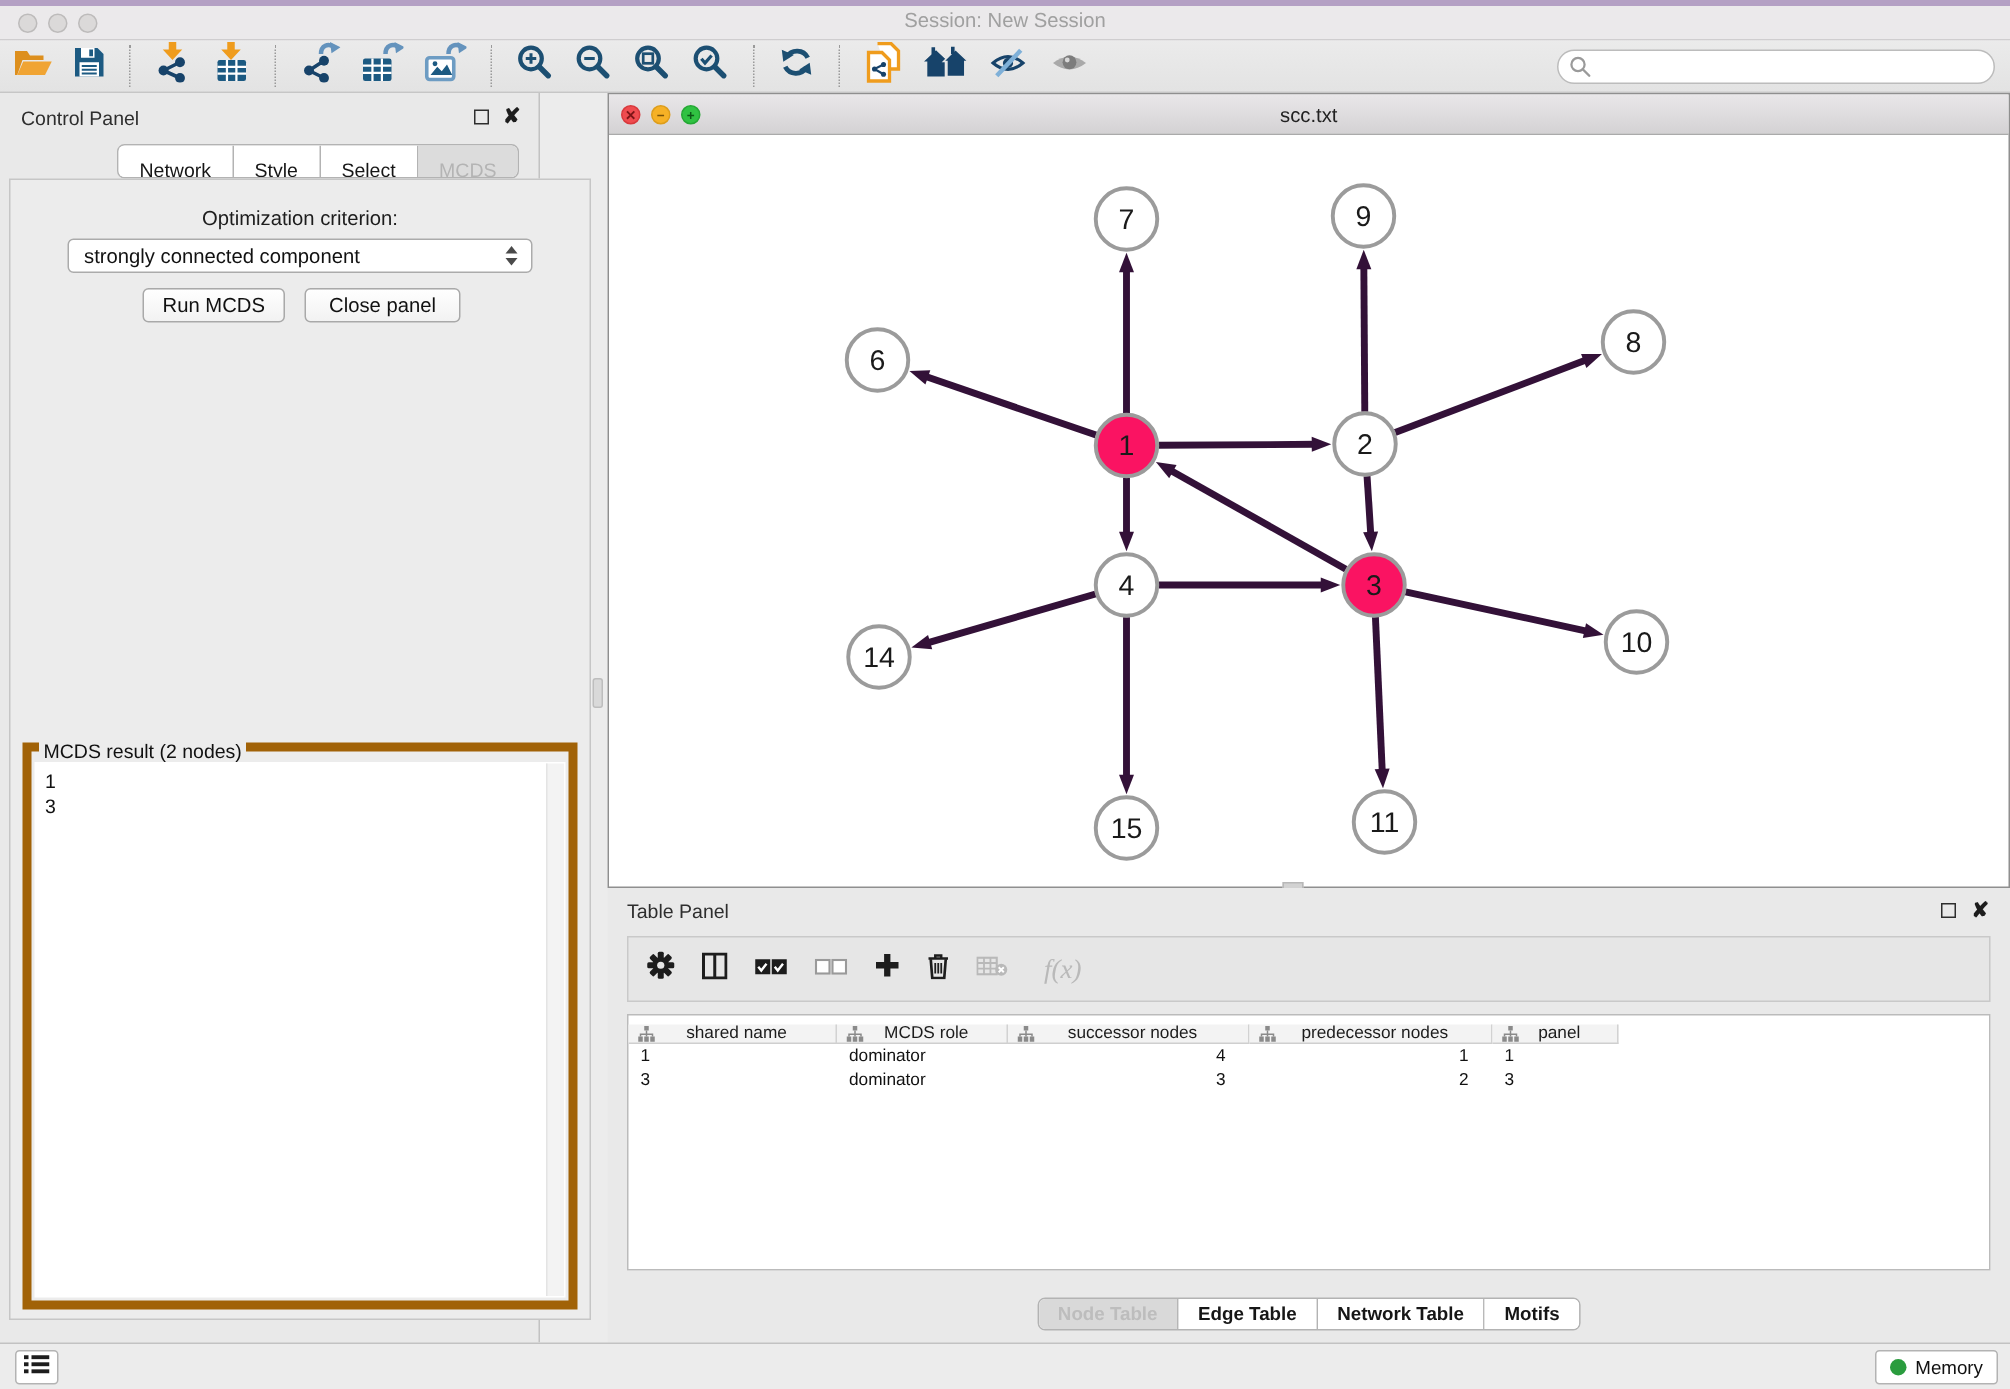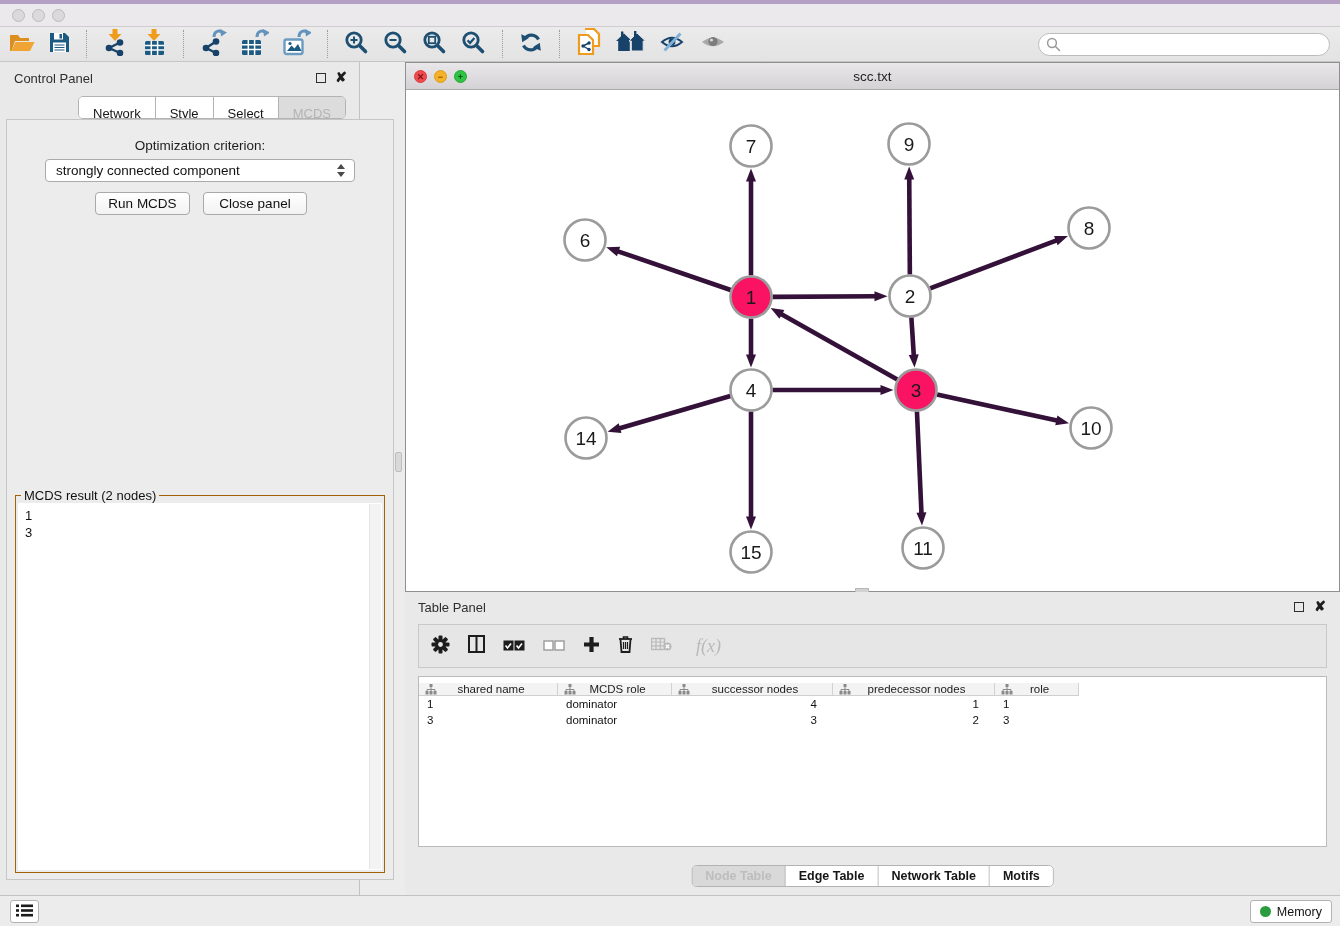--- a/index.html
+++ b/index.html
@@ -37,21 +37,21 @@
   .tab.disabled { background:#dcdcdc; color:#b4b4b4; }
   #cp-content { position:absolute; left:6px; top:57px; width:388px; height:761px; background:#ececec; border:1px solid #c6c6c6; }
   #opt-label { position:absolute; left:0; top:18px; width:100%; text-align:center; font-size:13.5px; color:#1d1d1d; }
   #criterion-select { position:absolute; left:38px; top:39px; width:310px; height:23px; background:#fff; border:1px solid #ababab; border-radius:4px; font-size:13.5px; color:#111; display:flex; align-items:center; padding-left:10px; }
   .stepper { position:absolute; right:9px; top:4px; display:flex; flex-direction:column; align-items:center; }
   .st-up { width:0; height:0; border-left:4px solid transparent; border-right:4px solid transparent; border-bottom:5px solid #4a4a4a; margin-bottom:3px; }
   .st-dn { width:0; height:0; border-left:4px solid transparent; border-right:4px solid transparent; border-top:5px solid #4a4a4a; }
   .cp-btn { position:absolute; top:72px; height:23px; background:linear-gradient(#ffffff,#f2f2f2); border:1px solid #a9a9a9; border-radius:4px; font-size:13.5px; color:#111; display:flex; align-items:center; justify-content:center; }
   #run-btn { left:88px; width:95px; }
   #closepanel-btn { left:196px; width:104px; }
-  #result-fieldset { position:absolute; left:8px; top:375px; width:370px; height:378px; border:1px solid #a16207; }
+  #result-fieldset { position:absolute; left:8px; top:375px; width:370px; height:378px; border:6px solid #a16207; }
   #result-legend { position:absolute; left:5px; top:-8px; background:#ececec; padding:0 3px; font-size:13px; color:#111; }
   #result-box { position:absolute; left:2px; top:7px; right:2px; bottom:2px; background:#fff; }
   #result-scroll { position:absolute; right:1px; top:1px; width:12px; bottom:1px; background:#f3f3f3; border-left:1px solid #e4e4e4; }
   #result-text { position:absolute; left:7px; top:4px; font-size:13px; color:#111; line-height:17px; white-space:pre-line; }
 
   
   #net-window { left:405px; top:62px; width:935px; height:530px; background:#fff; border:1px solid #8f8f8f; }
   #net-titlebar { position:absolute; left:0; top:0; width:100%; height:27px; background:linear-gradient(#e9e7e9,#d4d2d4); border-bottom:1px solid #aaa; }
   .nt { position:absolute; top:7px; width:13px; height:13px; border-radius:50%; font-size:9px; font-weight:bold; text-align:center; line-height:12px; }
   #nt-close { left:8px;  background:#ef4b4f; border:1px solid #d8383c; color:#7c1416; }
@@ -88,20 +88,21 @@
   #memory-dot { width:11px; height:11px; border-radius:50%; background:#2a9c3e; margin-right:6px; }
 </style>
 </head>
 <body>
 
 <div class="abs" id="titlebar">
   <div class="accent"></div>
   <div class="traffic t-gray" style="left:12px"></div>
   <div class="traffic t-gray" style="left:32px"></div>
   <div class="traffic t-gray" style="left:52px"></div>
+  <div id="win-title">Session: New Session</div>
 </div>
 
 <div class="abs" id="toolbar">
   <div class="tbtn" style="margin-left:9px">
     <span><svg width="26" height="21" viewBox="0 0 26 21">
           <path d="M1 3 h8 l2 3 h9 v3 H6 L2.5 19 H1 z" fill="#dd8f1d"></path>
           <path d="M6.5 10 h19 l-4.5 9 H2.5 z" fill="#f0a433"></path>
         </svg></span>
   </div>
   <div class="tbtn">
@@ -466,21 +467,21 @@
             <svg width="12" height="11" viewBox="0 0 12 11">
               <g fill="#8a8a8a">
                 <rect x="4.5" y="0" width="3" height="3"></rect>
                 <rect x="0.5" y="7" width="3" height="3.5"></rect>
                 <rect x="4.5" y="7" width="3" height="3.5"></rect>
                 <rect x="8.5" y="7" width="3" height="3.5"></rect>
               </g>
               <path d="M6 3 v2.5 M2 7 v-1.5 h8 V7 M6 5.5 V7" stroke="#8a8a8a" fill="none"></path>
             </svg>
           </span>
-          <span class="th-lab">role</span>
+          <span class="th-lab">panel</span>
         </div>
       </div>
     <div id="tbl-body">
         <div class="tr">
           <div class="td" style="width: 139px; text-align: left;">1</div>
           <div class="td" style="width: 114px; text-align: left;">dominator</div>
           <div class="td" style="width: 161px; text-align: right; padding-right: 16px;">4</div>
           <div class="td" style="width: 162px; text-align: right; padding-right: 16px;">1</div>
           <div class="td" style="width: 84px; text-align: left;">1</div>
         </div>

